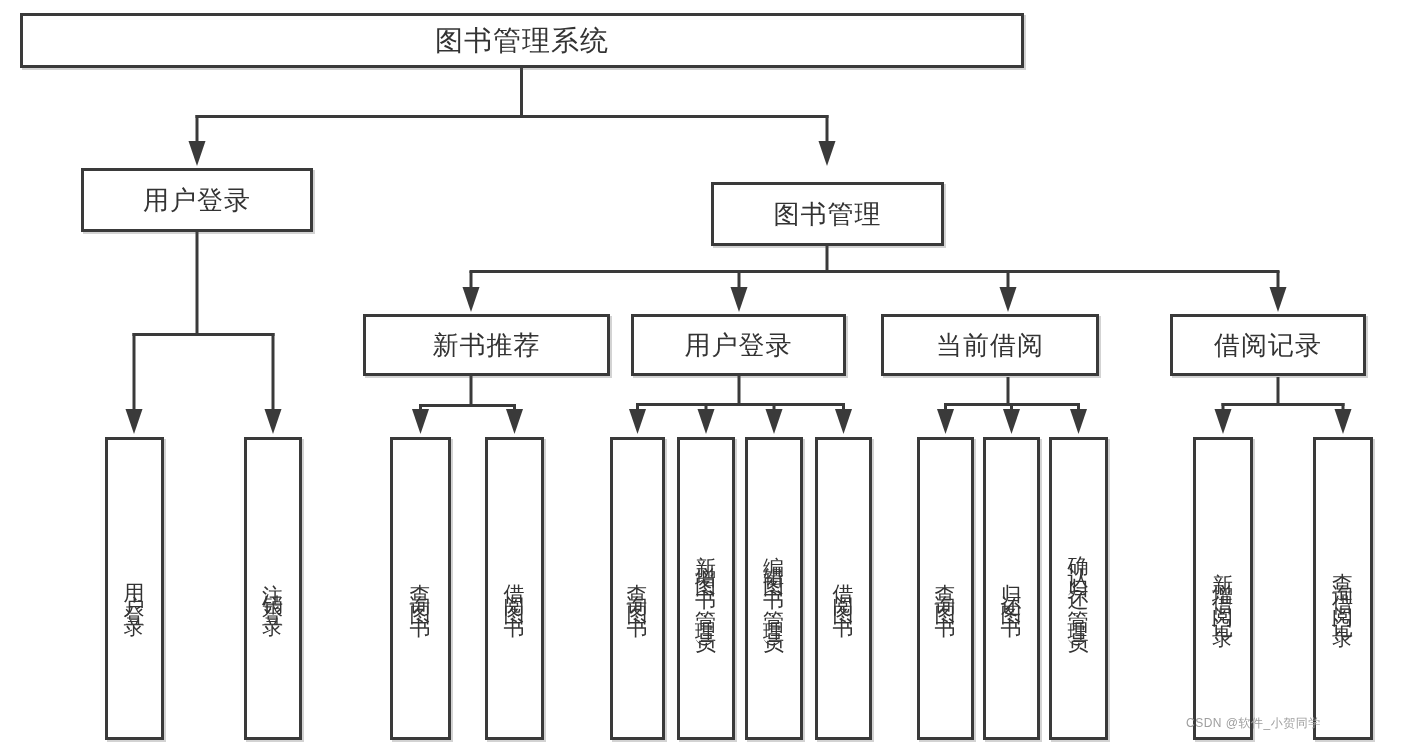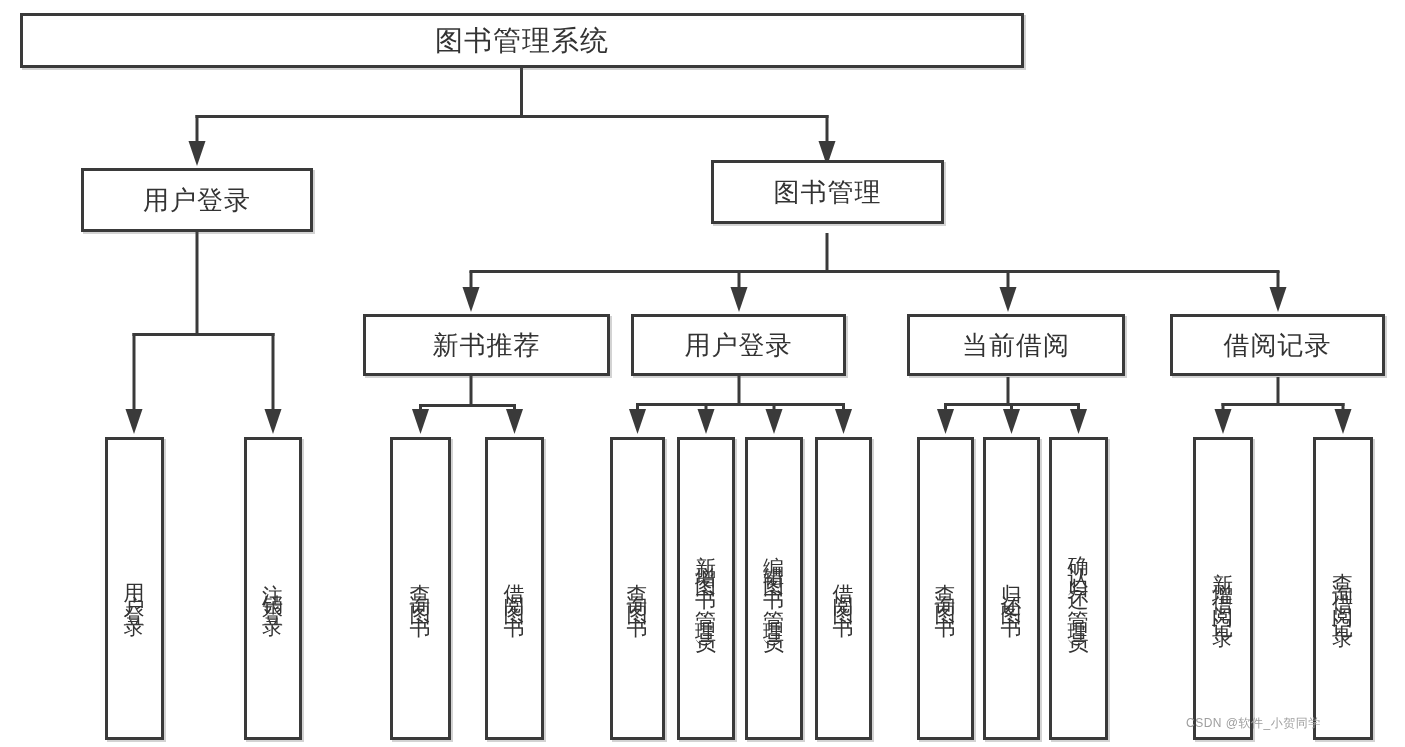--- a/index.html
+++ b/index.html
@@ -20,26 +20,26 @@
   .ah{fill:var(--line);stroke:none;}
   .node{
     position:absolute;box-sizing:border-box;border:3px solid var(--line);
     background:var(--box-bg);color:var(--text);
     display:flex;align-items:center;justify-content:center;
     box-shadow:2px 2px 0 rgba(80,80,80,0.25);
   }
   .node-root{left:20px;top:13px;width:1004px;height:55px;font-size:28px;letter-spacing:1px;}
   .node-l2,.node-l3{font-size:26px;letter-spacing:1px;}
   .node-user-login{left:81px;top:168px;width:232px;height:64px;}
-  .node-book-management{left:711px;top:160px;width:233px;height:64px;}
+  .node-book-management{left:711px;top:182px;width:233px;height:64px;}
   .node-l3{top:314px;height:62px;}
   .node-new-book{left:363px;width:247px;}
   .node-book-borrow{left:631px;width:215px;}
-  .node-current-borrow{left:907px;width:218px;}
-  .node-borrow-records{left:1170px;width:215px;}
+  .node-current-borrow{left:881px;width:218px;}
+  .node-borrow-records{left:1170px;width:196px;}
   .leaf{
     position:absolute;top:437px;height:303px;box-sizing:border-box;
     border:3px solid var(--line);background:var(--box-bg);color:var(--text);
     display:flex;align-items:center;justify-content:center;
     writing-mode:vertical-rl;text-orientation:mixed;
     font-size:21px;letter-spacing:11px;line-height:1;
     box-shadow:2px 2px 0 rgba(80,80,80,0.25);
   }
   .watermark{
     position:absolute;left:1186px;top:715px;font-size:12px;

